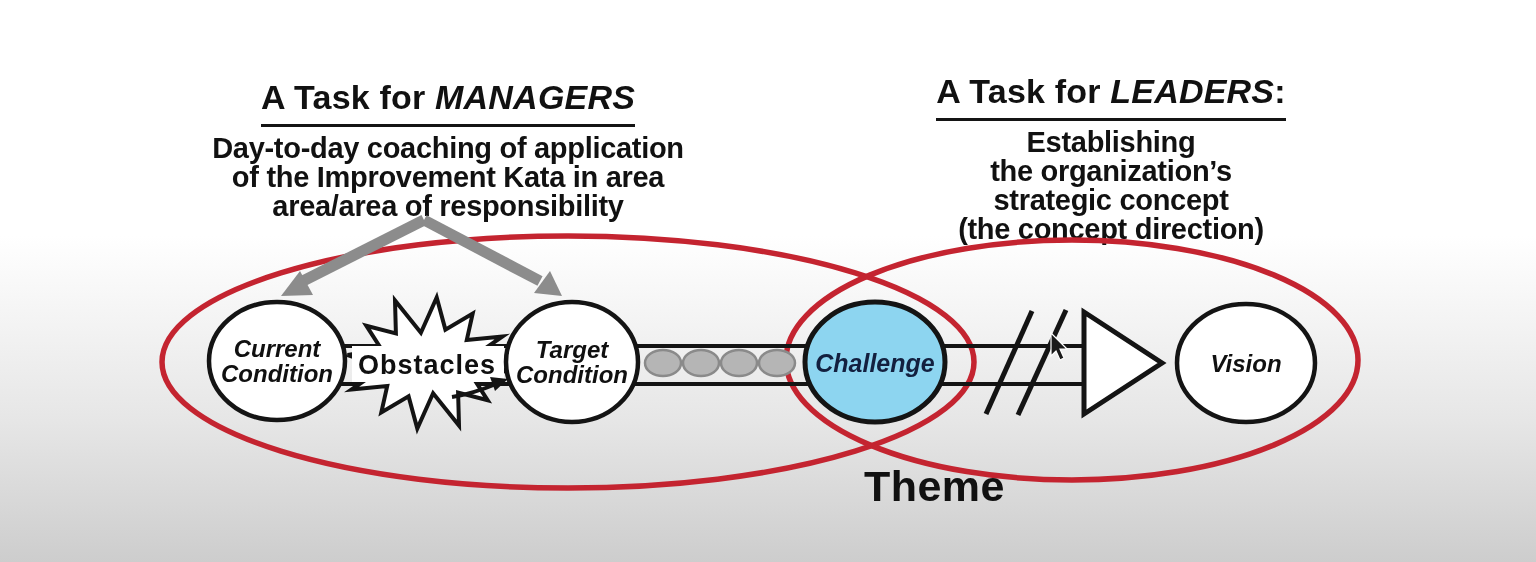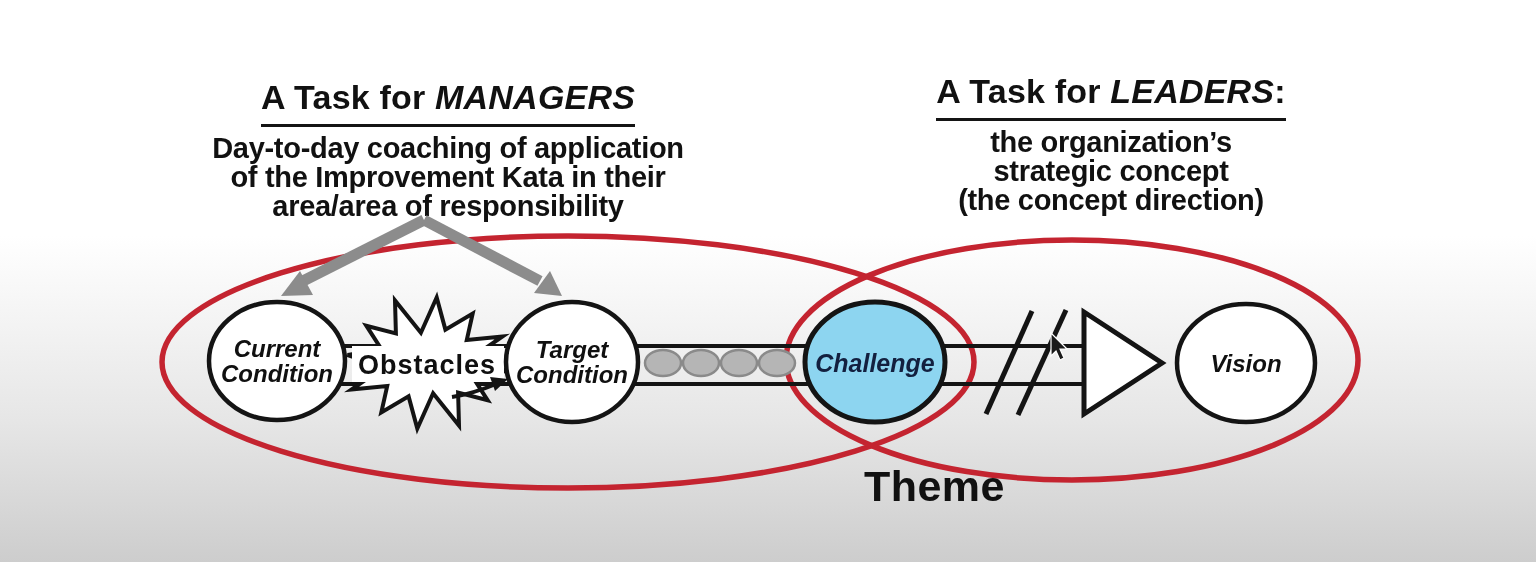--- a/index.html
+++ b/index.html
@@ -47,28 +47,29 @@
 </style>
 </head>
 <body>
 
 <div class="stage">
 
   <div class="task-block managers">
     <div class="task-heading"><span>A Task for </span><span class="emph">MANAGERS</span></div>
     <div class="task-body">
       <div>Day-to-day coaching of application</div>
-      <div>of the Improvement Kata in their</div>
+      <div>of the Improvement Kata in area</div>
       <div>area/area of responsibility</div>
     </div>
   </div>
 
   <div class="task-block leaders">
     <div class="task-heading"><span>A Task for </span><span class="emph">LEADERS</span><span>:</span></div>
     <div class="task-body">
+      <div>Establishing</div>
       <div>the organization’s</div>
       <div>strategic concept</div>
       <div>(the concept direction)</div>
     </div>
   </div>
 
   <svg width="1536" height="562" viewBox="0 0 1536 562">
 
     <ellipse cx="568" cy="362" rx="406" ry="126" fill="none" stroke-width="5.5" stroke="#c42430"></ellipse>
     <ellipse cx="1072" cy="360" rx="286" ry="120" fill="none" stroke-width="5.5" stroke="#c42430"></ellipse>

